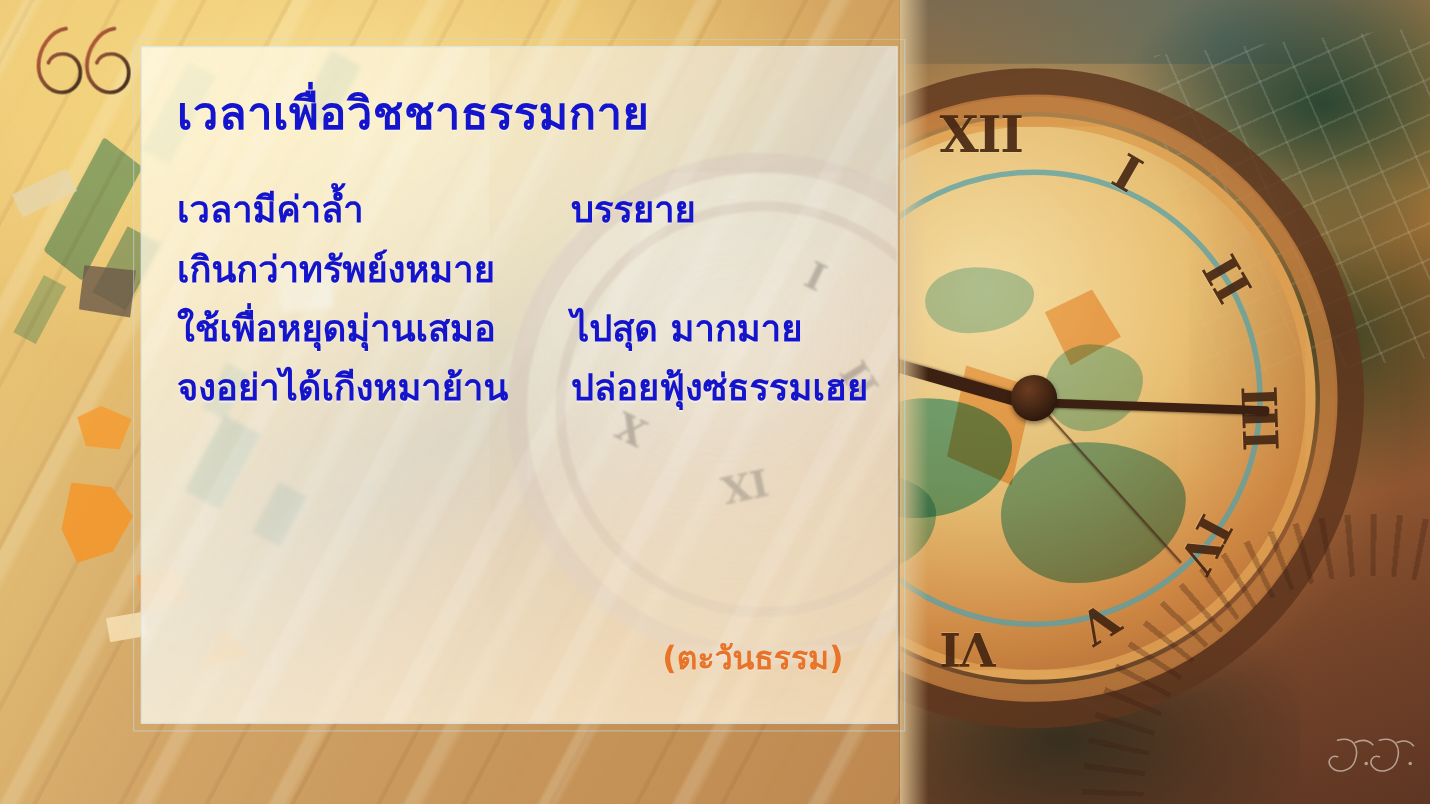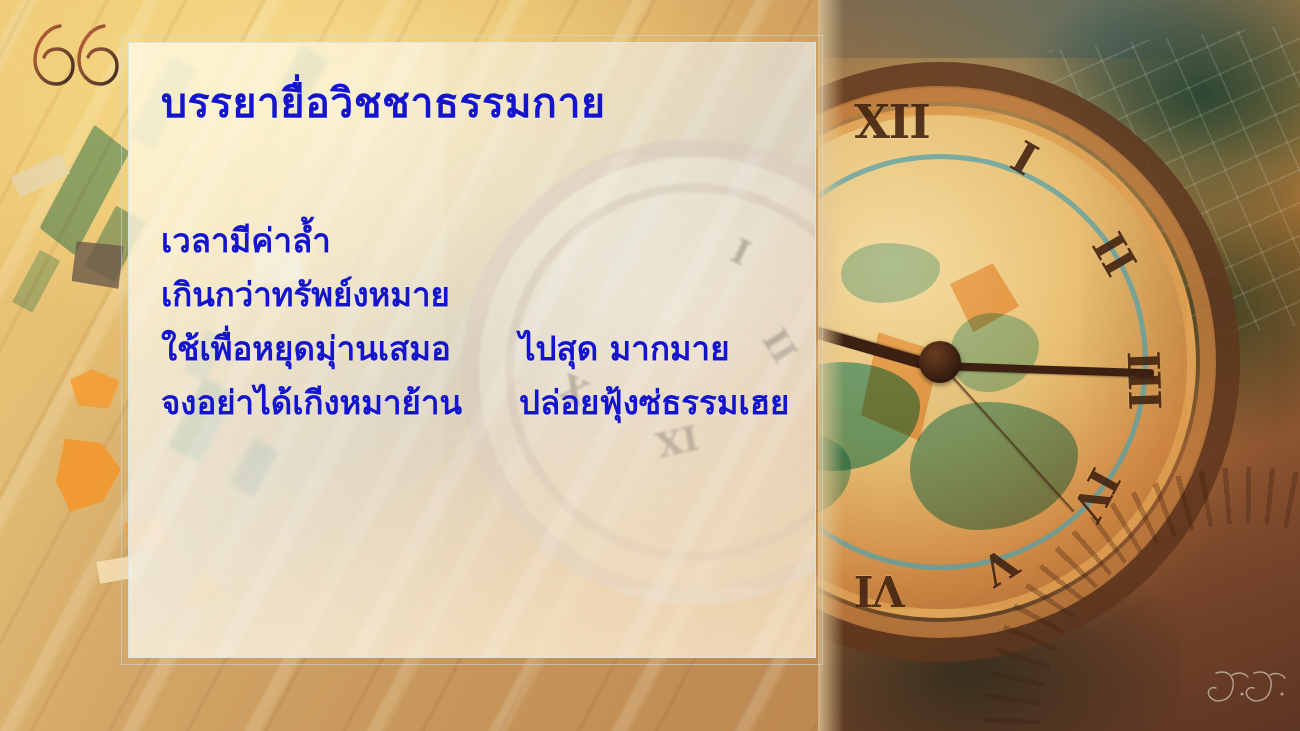--- a/index.html
+++ b/index.html
@@ -271,21 +271,21 @@
   .card-body { position: relative; z-index: 4; padding: 36px 0 0 32px; }
   .title {
     color: #1414cc;
     font-size: 41px;
     font-weight: 700;
     line-height: 1.2;
     letter-spacing: .5px;
     white-space: nowrap;
     text-shadow: 0 1px 0 rgba(255,255,255,.55);
   }
-  .verse { margin-top: 86px; }
+  .verse { margin-top: 36px; }
   .verse-row {
     display: flex;
     align-items: baseline;
     color: #1414cc;
     font-size: 33px;
     font-weight: 700;
     line-height: 1.63;
     white-space: nowrap;
     text-shadow: 0 1px 0 rgba(255,255,255,.45);
   }
@@ -423,34 +423,36 @@
           <span class="wm-num" style="left: 61%; top: 22%; transform: translate(-50%, -50%) rotate(26deg);">I</span>
           <span class="wm-num" style="left: 70%; top: 44%; transform: translate(-50%, -50%) rotate(58deg);">II</span>
           <span class="wm-num" style="left: 46%; top: 66%; transform: translate(-50%, -50%) rotate(168deg);">IX</span>
           <span class="wm-num" style="left: 22%; top: 54%; transform: translate(-50%, -50%) rotate(206deg);">X</span>
         </div>
     </div>
     <div class="card-haze-bottom"></div>
     <div class="card-streak"></div>
 
     <div class="card-body">
-      <div class="title">บรรยายื่อวิชชาธรรมกาย</div>
+      <div class="title">เวลาเพื่อวิชชาธรรมกาย</div>
       <div class="verse" id="verse">
           <div class="verse-row">
             <span class="v-a">เวลามีค่าล้ำ</span>
+            <span class="v-b">บรรยาย</span>
           </div>
           <div class="verse-row">
             <span class="v-a">เกินกว่าทรัพย์งหมาย</span>
           </div>
           <div class="verse-row">
             <span class="v-a">ใช้เพื่อหยุดมุ่านเสมอ</span>
             <span class="v-b">ไปสุด มากมาย</span>
           </div>
           <div class="verse-row">
             <span class="v-a">จงอย่าได้เกีงหมาย้าน</span>
             <span class="v-b">ปล่อยฟุ้งซ่ธรรมเฮย</span>
           </div>
         </div>
     </div>
 
+    <div class="attribution">(ตะวันธรรม)</div>
   </div>
 
 </div>
 
 </body></html>

